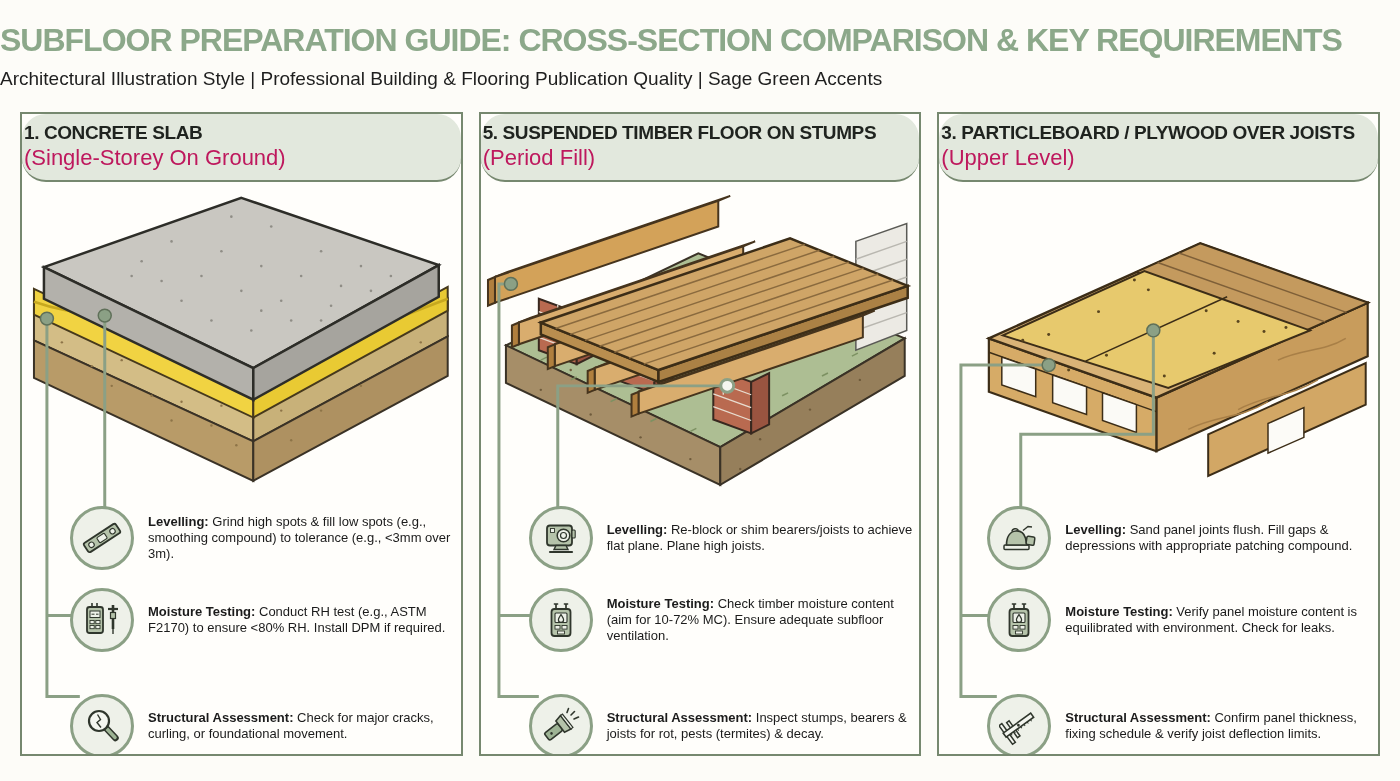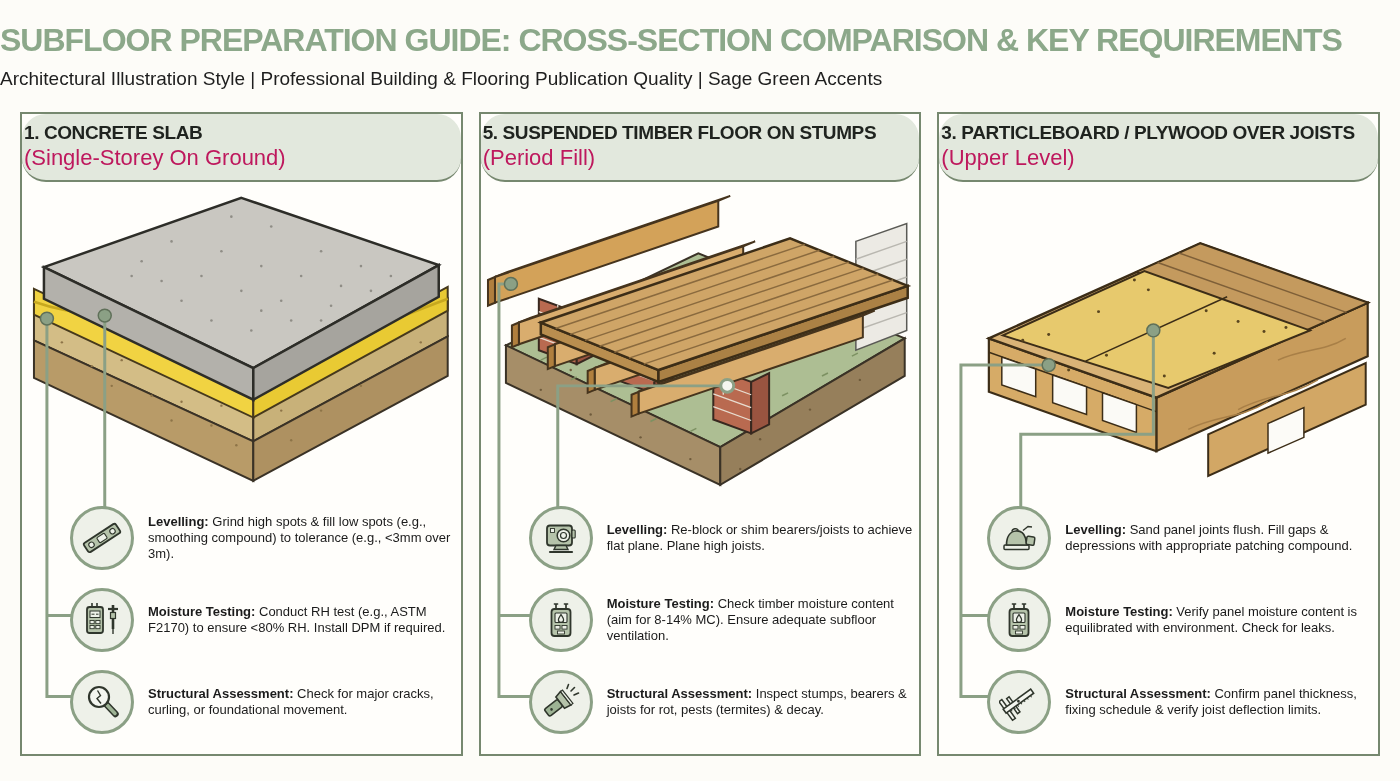--- a/index.html
+++ b/index.html
@@ -26,21 +26,21 @@
     text-align:left; padding:8px 2px 9px;border-radius:24px;
   }
   .panel-title { font-size:19px; font-weight:bold; letter-spacing:-0.4px; white-space:nowrap; color:#1f231f; }
   .panel-sub { font-size:22px; margin-top:1px; color:#be185d; }
   .panel-body { position:relative; flex:1; overflow:hidden; }
   .scene { position:absolute; left:0; top:0; width:100%; height:100%; }
   .item {
     position:absolute; left:48px; right:6px; height:80px;
     display:flex; align-items:center; gap:14px;
   }
-  .i1 { top:316px; } .i2 { top:398px; } .i3 { top:480px;justify-content:center; }
+  .i1 { top:316px; } .i2 { top:398px; } .i3 { top:504px;justify-content:center; }
   .icon-circle {
     width:64px; height:64px; min-width:64px; border-radius:50%;
     background:#eef1e9; border:3px solid #8ba085;
     display:flex; align-items:center; justify-content:center;
     position:relative; z-index:2;
   }
   .item-text { font-size:13px; line-height:1.25; position:relative; z-index:2; }
   .item-text b { font-weight:bold; }
 </style>
 </head>
@@ -304,21 +304,21 @@
           <svg width="40" height="40" viewBox="0 0 40 40">
             <path d="M15,9 V4 M25,9 V4 M12.8,4 H17.2 M22.8,4 H27.2" stroke="#2f362c" stroke-width="1.7" fill="none"></path>
             <rect x="10.5" y="9" width="19" height="27" rx="3" fill="#b5c3aa" stroke="#2f362c" stroke-width="1.8"></rect>
             <rect x="14" y="13" width="12" height="9.5" rx="1" fill="#edf1e8" stroke="#2f362c" stroke-width="1.1"></rect>
             <path d="M20,14.6 C18.3,17.2 17.4,18.4 17.4,19.7 A2.6,2.6 0 0 0 22.6,19.7 C22.6,18.4 21.7,17.2 20,14.6 Z" fill="none" stroke="#2f362c" stroke-width="1.2"></path>
             <rect x="14" y="25.5" width="5" height="3.6" fill="#edf1e8" stroke="#2f362c" stroke-width="0.9"></rect>
             <rect x="21" y="25.5" width="5" height="3.6" fill="#edf1e8" stroke="#2f362c" stroke-width="0.9"></rect>
             <rect x="16.5" y="31" width="7" height="3" fill="#edf1e8" stroke="#2f362c" stroke-width="0.9"></rect>
           </svg>
         </div>
-        <div class="item-text"><b>Moisture Testing:</b> <span>Check timber moisture content (aim for 8-14% MC). Ensure adequate subfloor ventilation.</span></div>
+        <div class="item-text"><b>Moisture Testing:</b> <span>Check timber moisture content (aim for 10-72% MC). Ensure adequate subfloor ventilation.</span></div>
       </div>
 
       <div class="item i3">
         <div class="icon-circle">
           <svg width="40" height="40" viewBox="0 0 40 40">
             <g transform="rotate(-38 20 20)">
               <rect x="2" y="15.5" width="17" height="9" rx="2" fill="#9db394" stroke="#2f362c" stroke-width="1.6"></rect>
               <path d="M19,13 L26,11.5 L26,28.5 L19,27 Z" fill="#b5c3aa" stroke="#2f362c" stroke-width="1.6"></path>
               <path d="M26,11.5 L28.5,11.5 L28.5,28.5 L26,28.5 Z" fill="#edf1e8" stroke="#2f362c" stroke-width="1.2"></path>
               <circle cx="8" cy="20" r="1.3" fill="#2f362c"></circle>

